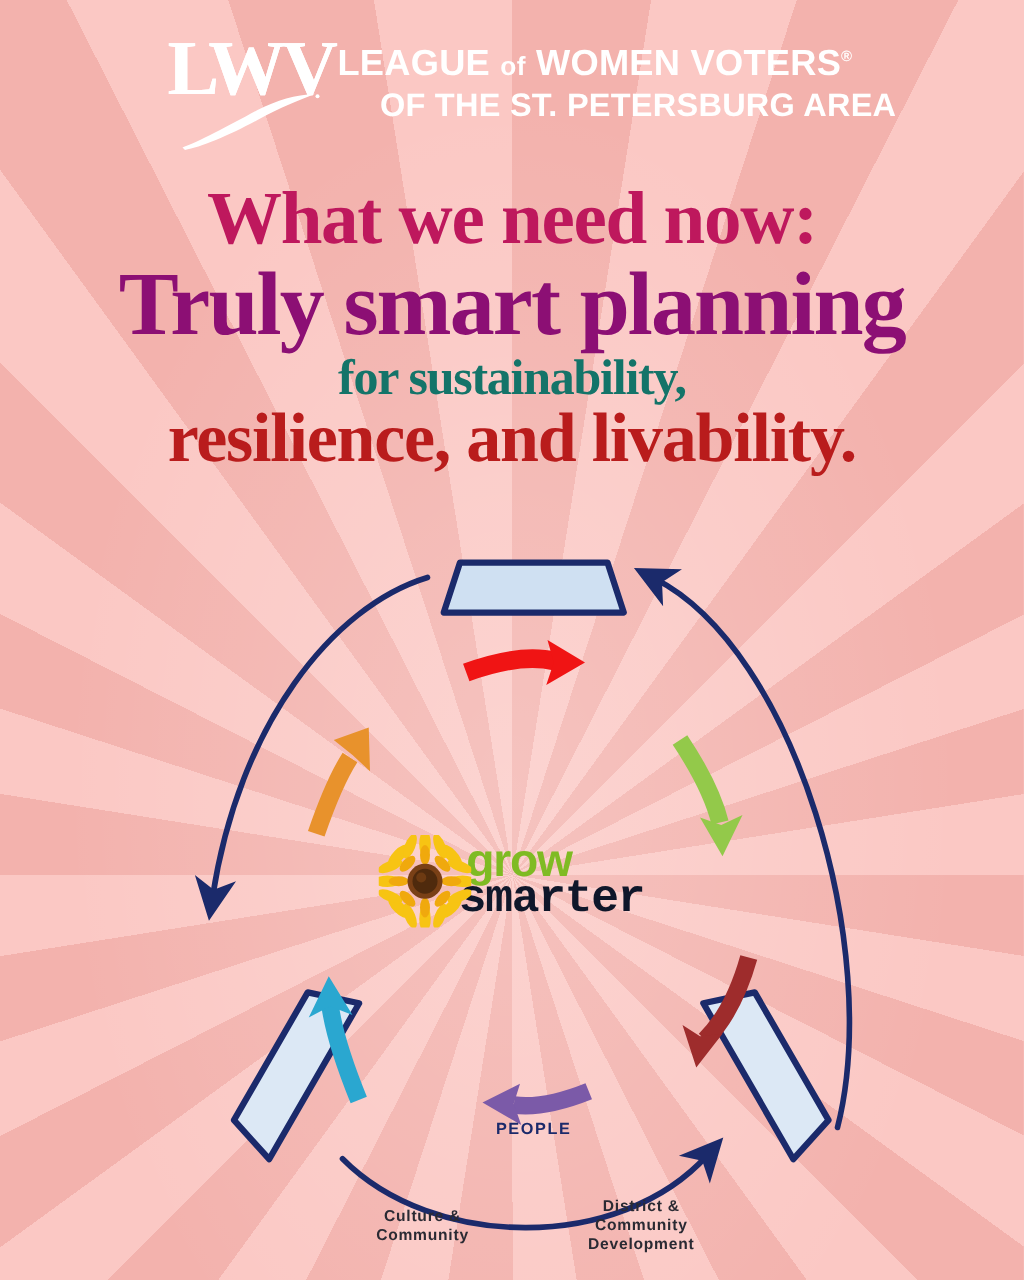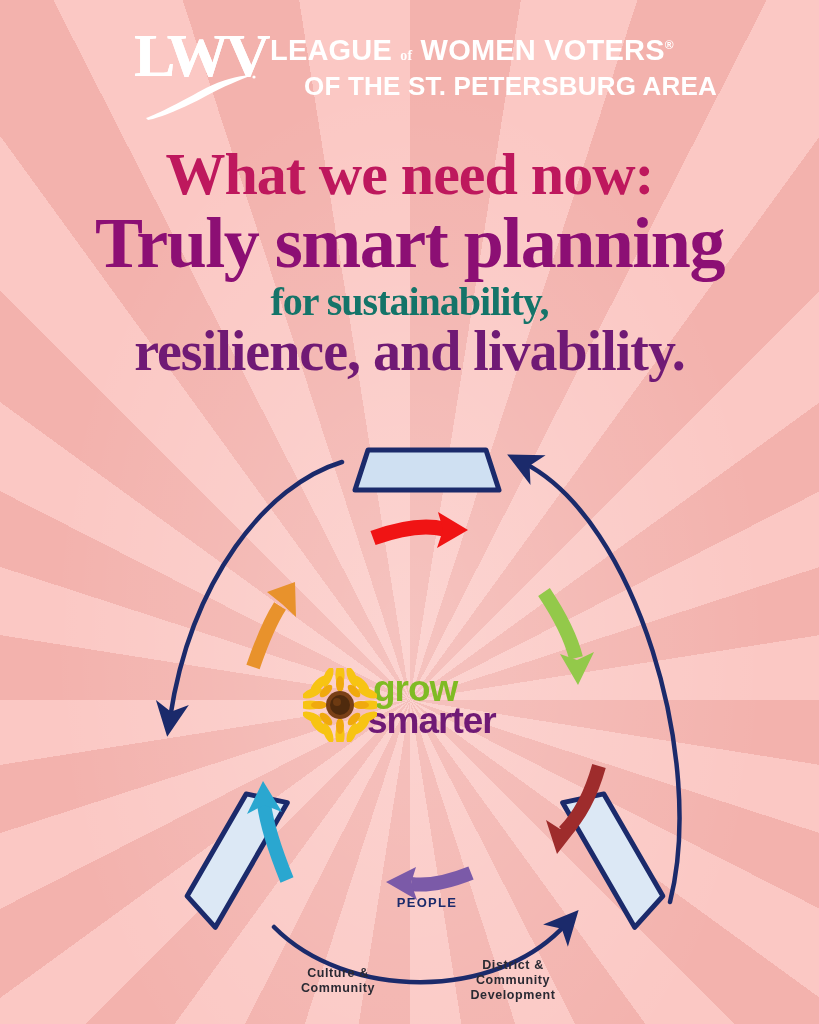--- a/index.html
+++ b/index.html
@@ -50,35 +50,35 @@
     position:absolute;left:10px;top:50px;width:112px;height:46px;
   }
   .lwv-text{padding-top:6px;}
   .lwv-l1,.lwv-l2{
     color:#ffffff;font-weight:600;
     font-family:"Liberation Sans", sans-serif;
     letter-spacing:0.2px;white-space:nowrap;
   }
   .lwv-l1{font-size:29px;line-height:31px;}
   .lwv-l2{font-size:26px;line-height:30px;padding-left:34px;}
-  .lwv-small{font-size:14px;font-family:Liberation Serif, serif;}
+  .lwv-small{font-size:21px;}
   .lwv-reg{font-size:12px;vertical-align:super;}
 
   
   #headline{
     position:absolute;left:0;right:0;top:145px;z-index:5;
     text-align:center;
     font-family:"Liberation Serif", serif;
     font-weight:bold;
     line-height:0.98;
   }
   #headline .l1{display:block;color:#be185d;font-size:60px;letter-spacing:-1px;}
   #headline .l2{display:block;color:#8c0f74;font-size:72px;letter-spacing:-1.5px;margin-top:4px;}
   #headline .l3{display:block;color:#147469;font-size:40px;letter-spacing:-1px;margin-top:4px;}
-  #headline .l4{display:block;color:#701a75;font-size:56px;letter-spacing:-1px;margin-top:2px;}
+  #headline .l4{display:block;color:#b91c1c;font-size:56px;letter-spacing:-1px;margin-top:2px;}
 
   
   #diagram{
     position:absolute;left:0;top:430px;width:819px;height:594px;z-index:4;margin-left:16px;
   }
   #diagram svg{position:absolute;left:0;top:0;}
 
   .node{
     position:absolute;
     z-index:6;
@@ -111,22 +111,22 @@
     display:flex;align-items:center;
   }
   #gs-flower{width:74px;height:74px;position:relative;flex:0 0 auto;}
   #gs-words{margin-left:-10px;line-height:0.86;}
   #gs-grow{
     font-family:"Liberation Sans", sans-serif;
     font-weight:600;font-size:37px;color:#7fbb23;letter-spacing:-1px;
     display:block;margin-left:6px;
   }
   #gs-smarter{
-    font-family:Liberation Sans, sans-serif;
-    font-weight:600;font-size:37px;color:#701a75;letter-spacing:-1px;
+    font-family:Liberation Mono, monospace;
+    font-weight:600;font-size:37px;color:#0f172a;letter-spacing:-1px;
     display:block;
     text-align:center;
   }
 </style>
 </head>
 <body>
 
 <div id="poster">
 
   <div id="sunburst"></div>

